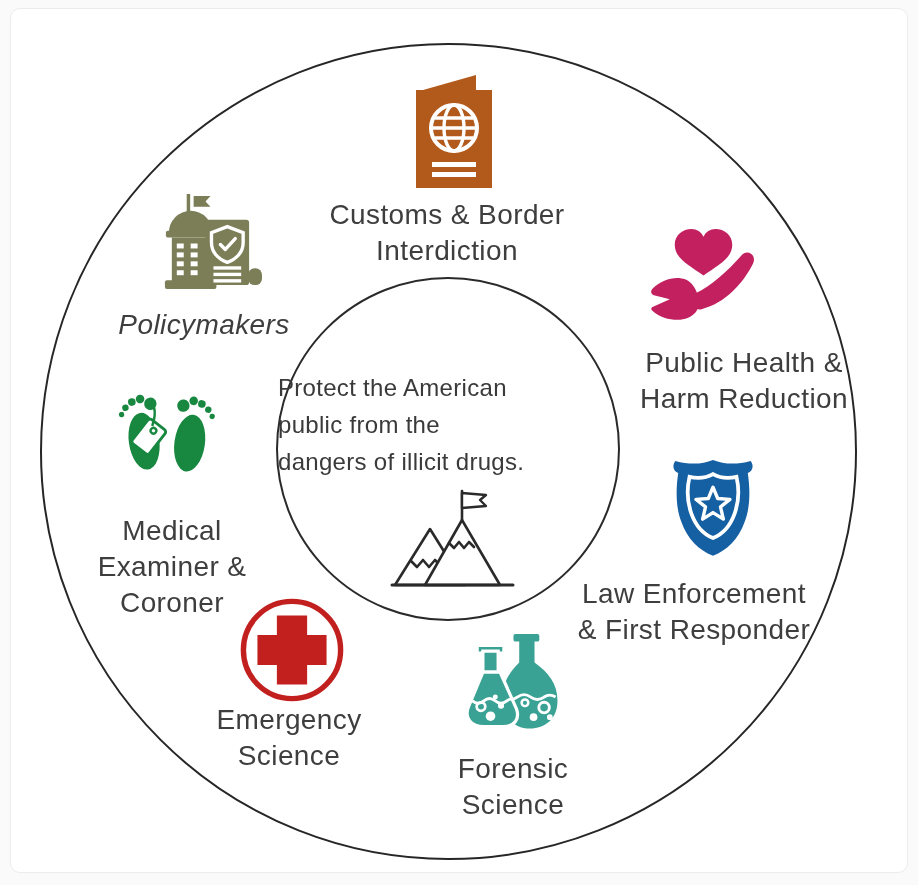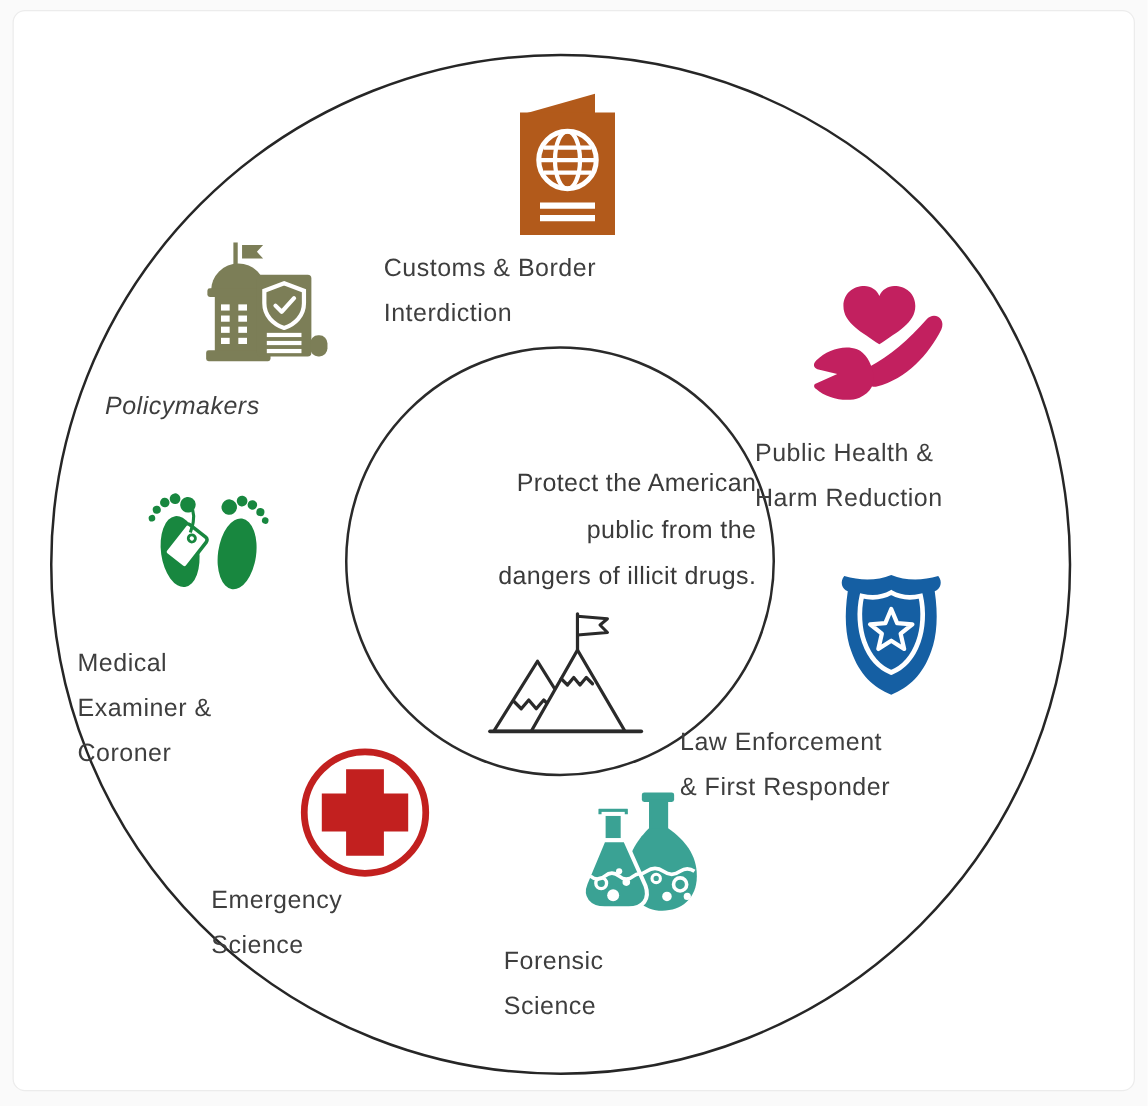--- a/index.html
+++ b/index.html
@@ -16,27 +16,27 @@
   .stage{position:absolute;inset:0;}
   .circle{
     position:absolute;border-radius:50%;
     border:2px solid #2a2a2a;background:transparent;
     box-sizing:border-box;
   }
   .outer-circle{left:40px;top:43px;width:817px;height:817px;border-color:#262626;}
   .inner-circle{left:276px;top:277px;width:344px;height:344px;background:#fff;}
   .label{
     position:absolute;transform:translateX(-50%);
+    white-space:pre-line;text-align:center;
+    font-size:28px;line-height:36px;letter-spacing:0.4px;color:#3e3e3e;
+  }
+  .mission{
+    position:absolute;left:448px;top:369px;width:340px;transform:translateX(-50%);
     white-space:pre-line;text-align:left;
-    font-size:20px;line-height:36px;letter-spacing:0.4px;color:#3e3e3e;
-  }
-  .mission{
-    position:absolute;left:435px;top:369px;width:340px;transform:translateX(-50%);
-    white-space:pre-line;text-align:right;
-    font-size:20px;line-height:37px;letter-spacing:0.3px;color:#3a3a3a;
+    font-size:24px;line-height:37px;letter-spacing:0.3px;color:#3a3a3a;
   }
   .icon{position:absolute;display:block;}
   svg{display:block;overflow:visible;}
 </style>
 </head>
 <body>
 
 <div class="card"></div>
 
 <div class="stage">

